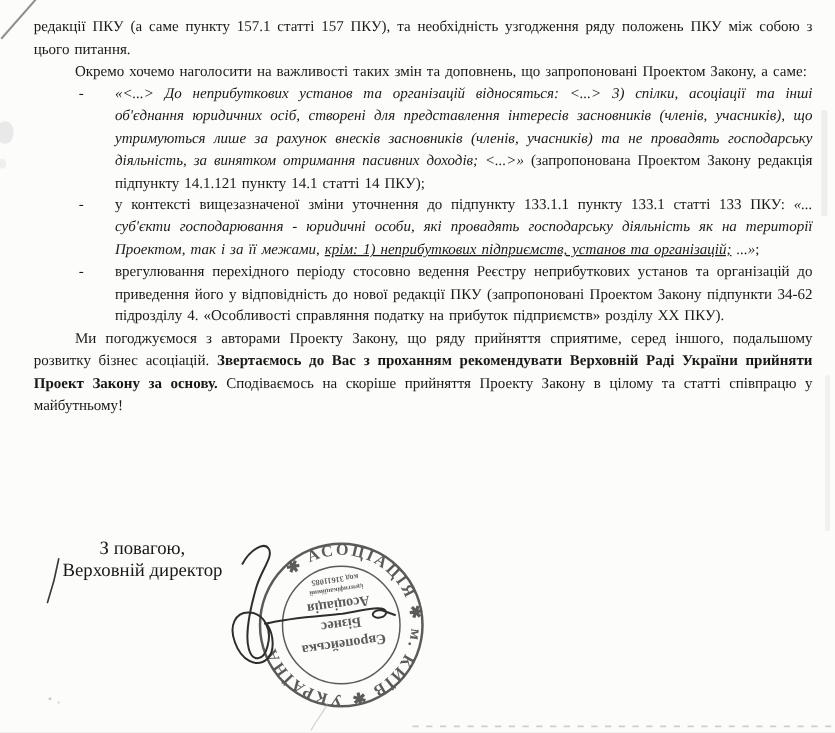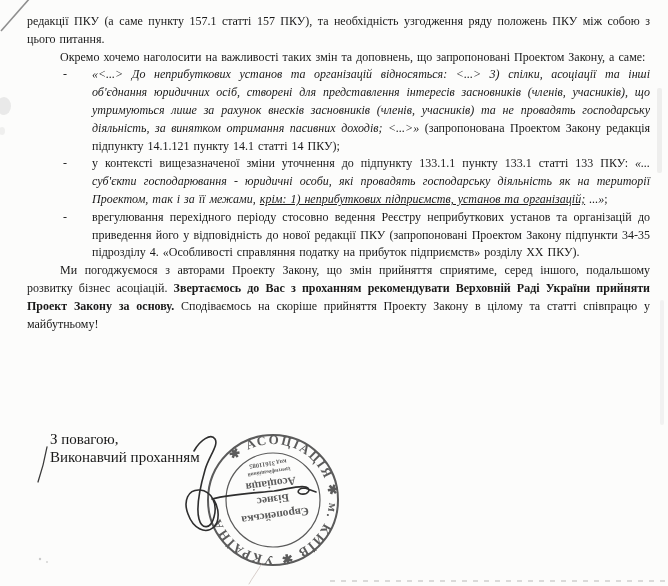--- a/index.html
+++ b/index.html
@@ -16,21 +16,21 @@
   .bullet{position:relative;margin-left:65px;width:558px;}
   .bullet .dash{position:absolute;left:-29px;top:0;}
   .btext{text-align:justify;}
   i{}
   b{font-weight:bold;}
   .u{text-decoration:underline;}
   .sign-block{
     position:absolute;left:50px;top:430px;font-size:15px;line-height:18px;
   }
   .sign-block p{margin:0;padding:0;}
-  .salutation{margin-left:4px;}
+  .salutation{margin-left:4px;text-align:center;}
   .signer-name{margin-top:31px;margin-left:5px;}
   .overlay{position:absolute;left:0;top:0;width:668px;height:586px;pointer-events:none;}
   .stamp{position:absolute;left:205px;top:432px;width:136px;height:140px;opacity:.85;}
   .stamp .ring-outer{fill:none;stroke:#3f3f3f;stroke-width:2;}
   .stamp .ring-inner{fill:none;stroke:#3f3f3f;stroke-width:1.2;}
   .stamp text{fill:#3f3f3f;font-family:"Liberation Serif", serif;font-weight:bold;}
   .stamp .ring-text{font-size:13px;letter-spacing:1.8px;}
   .stamp .org{font-size:11.5px;text-anchor:middle;}
   .stamp .tiny{font-size:5.4px;text-anchor:middle;font-weight:bold;}
   .stamp .tiny2{font-size:6.6px;text-anchor:middle;font-weight:bold;}
@@ -52,29 +52,29 @@
       <p class="btext"><i>«&lt;...&gt; До неприбуткових установ та організацій відносяться: &lt;...&gt; 3) спілки, асоціації та інші об'єднання юридичних осіб, створені для представлення інтересів засновників (членів, учасників), що утримуються лише за рахунок внесків засновників (членів, учасників) та не провадять господарську діяльність, за винятком отримання пасивних доходів; &lt;...&gt;»</i><span> (запропонована Проектом Закону редакція підпункту 14.1.121 пункту 14.1 статті 14 ПКУ);</span></p>
     </div>
 
     <div class="bullet">
       <span class="dash">-</span>
       <p class="btext"><span>у контексті вищезазначеної зміни уточнення до підпункту 133.1.1 пункту 133.1 статті 133 ПКУ: </span><i>«... суб'єкти господарювання - юридичні особи, які провадять господарську діяльність як на території Проектом, так і за її межами, </i><i class="u">крім: 1) неприбуткових підприємств, установ та організацій;</i><i> ...»</i><span>;</span></p>
     </div>
 
     <div class="bullet">
       <span class="dash">-</span>
-      <p class="btext"><span>врегулювання перехідного періоду стосовно ведення Реєстру неприбуткових установ та організацій до приведення його у відповідність до нової редакції ПКУ (запропоновані Проектом Закону підпункти 34-35 підрозділу 4. «Особливості справляння податку на прибуток підприємств» розділу XX ПКУ).</span></p>
+      <p class="btext"><span>врегулювання перехідного періоду стосовно ведення Реєстру неприбуткових установ та організацій до приведення його у відповідність до нової редакції ПКУ (запропоновані Проектом Закону підпункти 34-62 підрозділу 4. «Особливості справляння податку на прибуток підприємств» розділу XX ПКУ).</span></p>
     </div>
 
-    <p class="btext para-indent"><span>Ми погоджуємося з авторами Проекту Закону, що змін прийняття сприятиме, серед іншого, подальшому розвитку бізнес асоціацій. </span><b>Звертаємось до Вас з проханням рекомендувати Верховній Раді України прийняти Проект Закону за основу. </b><span>Сподіваємось на скоріше прийняття Проекту Закону в цілому та статті співпрацю у майбутньому!</span></p>
+    <p class="btext para-indent"><span>Ми погоджуємося з авторами Проекту Закону, що ряду прийняття сприятиме, серед іншого, подальшому розвитку бізнес асоціацій. </span><b>Звертаємось до Вас з проханням рекомендувати Верховній Раді України прийняти Проект Закону за основу. </b><span>Сподіваємось на скоріше прийняття Проекту Закону в цілому та статті співпрацю у майбутньому!</span></p>
   </div>
 
   <div class="sign-block">
     <p class="salutation">З повагою,</p>
-    <p class="signer-title">Виконавчий проханням</p>
+    <p class="signer-title">Верховній директор</p>
   </div>
 
   <svg class="stamp" viewBox="-68 -68 136 140">
     <defs>
       <filter id="inkblur" x="-10%" y="-10%" width="120%" height="120%">
         <feGaussianBlur stdDeviation="0.35"></feGaussianBlur>
       </filter>
     </defs>
     <g filter="url(#inkblur)">
       <circle class="ring-outer" r="65"></circle>

